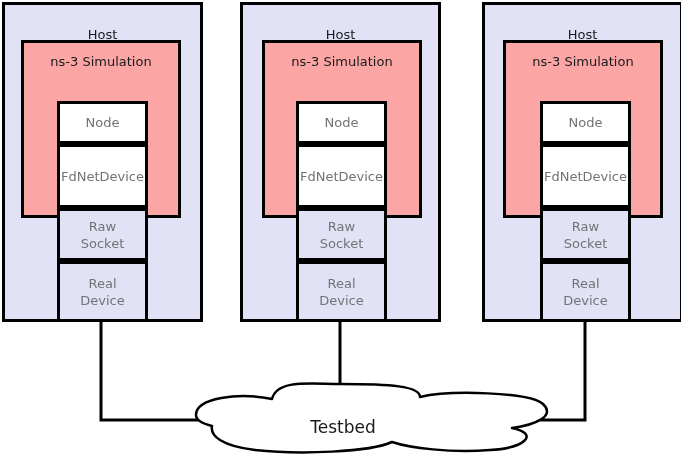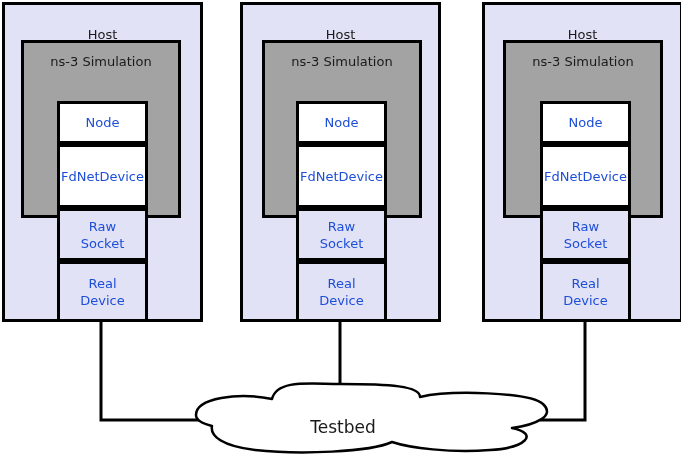--- a/index.html
+++ b/index.html
@@ -39,21 +39,21 @@
     text-align: center;
     font-size: 13px;
     line-height: 15px;
     color: #1a1a1a;
     margin-top: 14px;
   }
 
   .sim-box {
     position: absolute;
     box-sizing: border-box;
-    background: #a3a3a3;
+    background: #fca5a5;
     border: 3px solid #000000;
   }
 
   .sim-label {
     position: absolute;
     left: 0;
     right: 0;
     top: 11px;
     text-align: center;
     font-size: 13px;
@@ -64,21 +64,21 @@
   .stackbox {
     position: absolute;
     box-sizing: border-box;
     border: 3px solid #000000;
     display: flex;
     align-items: center;
     justify-content: center;
     text-align: center;
     font-size: 13px;
     line-height: 17px;
-    color: #1d4ed8;
+    color: #737373;
   }
   .stackbox.white { background: #ffffff; }
   .stackbox.lav { background: #e2e2f7; }
 
   .stackbox span { display: block; }
 
   .cloud-label {
     position: absolute;
     text-align: center;
     font-size: 17px;

